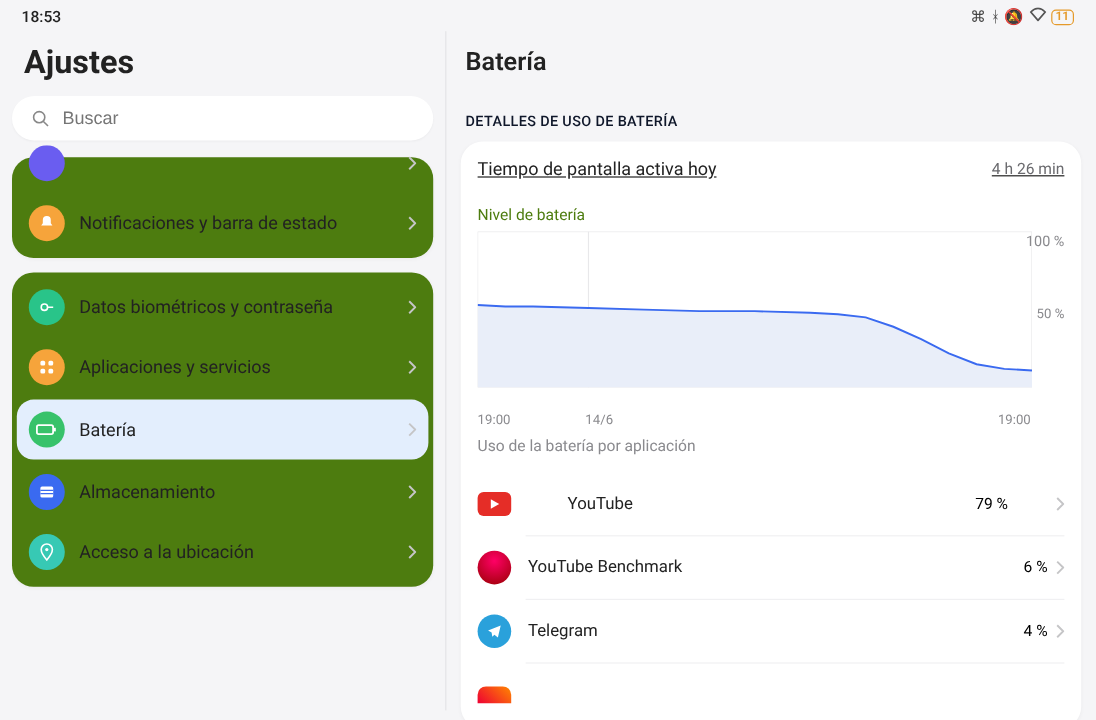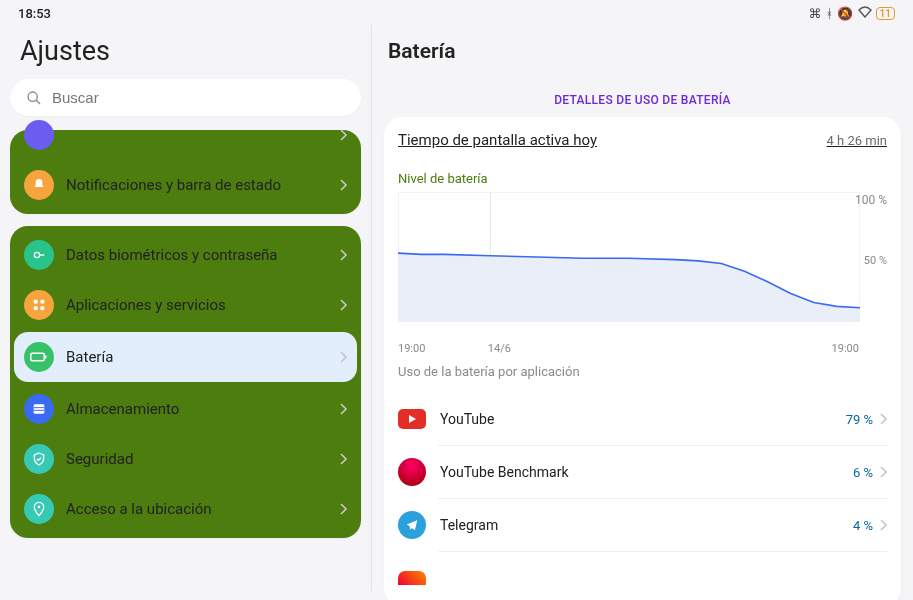--- a/index.html
+++ b/index.html
@@ -2,53 +2,53 @@
 <html><head>
 <meta charset="utf-8">
 <style>
   * { box-sizing: border-box; margin: 0; padding: 0; }
   body { font-family: -apple-system, BlinkMacSystemFont, "Segoe UI", Roboto, sans-serif; background: #f5f5f7; width: 913px; height: 600px; overflow: hidden; color: #222; }
   .status-bar { display: flex; justify-content: space-between; align-items: center; padding: 6px 18px 4px; font-size: 13px; font-weight: 500; }
   .status-icons { display: flex; gap: 4px; align-items: center; font-size: 13px; color: #444; }
   .batt-pill { border: 1.4px solid #e59a2a; border-radius: 4px; padding: 0 3px; font-size: 10px; color: #e59a2a; font-weight: 600; }
   .app { display: flex; height: 566px; }
   .left { width: 371px; padding: 0 10px; display: flex; flex-direction: column; }
-  .left-title { font-size: 27px; font-weight: 400; padding: 10px 10px 12px; }
+  .left-title { font-size: 27px; font-weight: 700; padding: 10px 10px 12px; }
   .search { display: flex; align-items: center; background: #fff; border-radius: 22px; padding: 10px 16px; margin-bottom: 14px; box-shadow: 0 1px 2px rgba(0,0,0,0.04); }
   .search svg { margin-right: 10px; }
   .search input { border: none; outline: none; font-size: 15px; flex: 1; color: #555; background: transparent; }
   .card { background: #4d7c0f; border-radius: 18px; padding: 4px 0; margin-bottom: 12px; box-shadow: 0 1px 3px rgba(0,0,0,0.03); }
   .row { display: flex; align-items: center; padding: 10px 14px; cursor: pointer; }
   .row.partial-top { padding-top: 0; margin-top: -14px; overflow: hidden; }
   .row.active { background: #e3eefd; border-radius: 14px; margin: 2px 4px; padding: 10px 10px; }
   .row .icon { width: 30px; height: 30px; border-radius: 50%; display: flex; align-items: center; justify-content: center; margin-right: 12px; flex-shrink: 0; }
   .row .label { flex: 1; font-size: 15px; }
   .chev { color: #c5c5c7; }
   .divider { border-left: 1px solid #e4e4e6; height: 100%; }
   .right { flex: 1; padding: 0 12px; display: flex; flex-direction: column; }
   .right-title { font-size: 21px; font-weight: 600; padding: 14px 4px 12px; }
   .progress-shell { background: #fff; border-radius: 18px; height: 12px; box-shadow: 0 1px 3px rgba(0,0,0,0.03); margin-bottom: 18px; }
-  .section-label { font-size: 12px; font-weight: 500; letter-spacing: .3px; color: #6d28d9; padding: 0 4px 10px; text-align: center; }
+  .section-label { font-size: 12px; font-weight: 500; letter-spacing: .3px; color: #0f172a; padding: 0 4px 10px; }
   .rcard { background: #fff; border-radius: 18px; padding: 14px; box-shadow: 0 1px 3px rgba(0,0,0,0.03); }
   .screen-time-row { display: flex; justify-content: space-between; align-items: center; margin-bottom: 22px; text-decoration: underline; }
   .screen-time-row .st-label { font-size: 15px; }
   .screen-time-row .st-val { font-size: 13px; color: #6a6a6e; }
   .sub-label { font-size: 13px; color: #4d7c0f; margin-bottom: 6px; }
   .chart-wrap { position: relative; height: 150px; margin-bottom: 22px; }
   .chart-svg { position: absolute; left: 0; top: 0; }
   .y100 { position: absolute; right: 0; top: 1px; font-size: 12px; color: #8a8a8e; }
   .y50 { position: absolute; right: 0; top: 62px; font-size: 11px; color: #8a8a8e; }
   .x-labels { position: absolute; bottom: 0; left: 0; right: 40px; display: flex; font-size: 11px; color: #8a8a8e; }
   .xl { position: absolute; }
   .app-list-head { font-size: 13px; color: #8a8a8e; margin-bottom: 14px; }
   .app-row { display: flex; align-items: center; padding: 12px 0; border-top: 1px solid #f0f0f2; cursor: pointer; margin-left: 40px; padding-right: 0; }
-  .app-row:first-of-type { border-top: none; }
+  .app-row:first-of-type { border-top: none; gap: 33px; }
   .app-ico { width: 28px; height: 28px; border-radius: 7px; margin-right: 14px; display: flex; align-items: center; justify-content: center; flex-shrink: 0; margin-left: -40px; }
   .app-name { flex: 1; font-size: 14px; }
-  .app-pct { font-size: 13px; color: #0369a1; margin-right: 6px; }
+  .app-pct { font-size: 13px; color: #000000; margin-right: 6px; }
   .scroll-hide { overflow: hidden; }
 </style>
 </head>
 <body>
 
 <div class="status-bar">
   <span>18:53</span>
   <div class="status-icons">
     <span>⌘</span>
     <span>ᚼ</span>
@@ -141,32 +141,20 @@
               </svg>
             </div>
             <div class="label">Almacenamiento</div>
             <span class="chev"><svg width="8" height="12" viewBox="0 0 8 12">
                 <path d="M2 1l5 5-5 5" fill="none" stroke="#c5c5c7" stroke-width="1.6"></path>
               </svg></span>
           </div>
           <div class="row">
             <div class="icon" style="background:#37c9b4">
               <svg width="16" height="16" viewBox="0 0 24 24">
-                <path d="M12 3l7 3v5c0 5-3 8-7 10-4-2-7-5-7-10V6z" fill="none" stroke="#fff" stroke-width="2"></path>
-                <path d="M9 12l2 2 4-4" stroke="#fff" stroke-width="2" fill="none"></path>
-              </svg>
-            </div>
-            <div class="label">Seguridad</div>
-            <span class="chev"><svg width="8" height="12" viewBox="0 0 8 12">
-                <path d="M2 1l5 5-5 5" fill="none" stroke="#c5c5c7" stroke-width="1.6"></path>
-              </svg></span>
-          </div>
-          <div class="row">
-            <div class="icon" style="background:#37c9b4">
-              <svg width="16" height="16" viewBox="0 0 24 24">
                 <path d="M12 2a7 7 0 017 7c0 5-7 13-7 13S5 14 5 9a7 7 0 017-7z" fill="none" stroke="#fff" stroke-width="2"></path>
                 <circle cx="12" cy="9" r="2" fill="#fff"></circle>
               </svg>
             </div>
             <div class="label">Acceso a la ubicación</div>
             <span class="chev"><svg width="8" height="12" viewBox="0 0 8 12">
                 <path d="M2 1l5 5-5 5" fill="none" stroke="#c5c5c7" stroke-width="1.6"></path>
               </svg></span>
           </div>
         </div>

